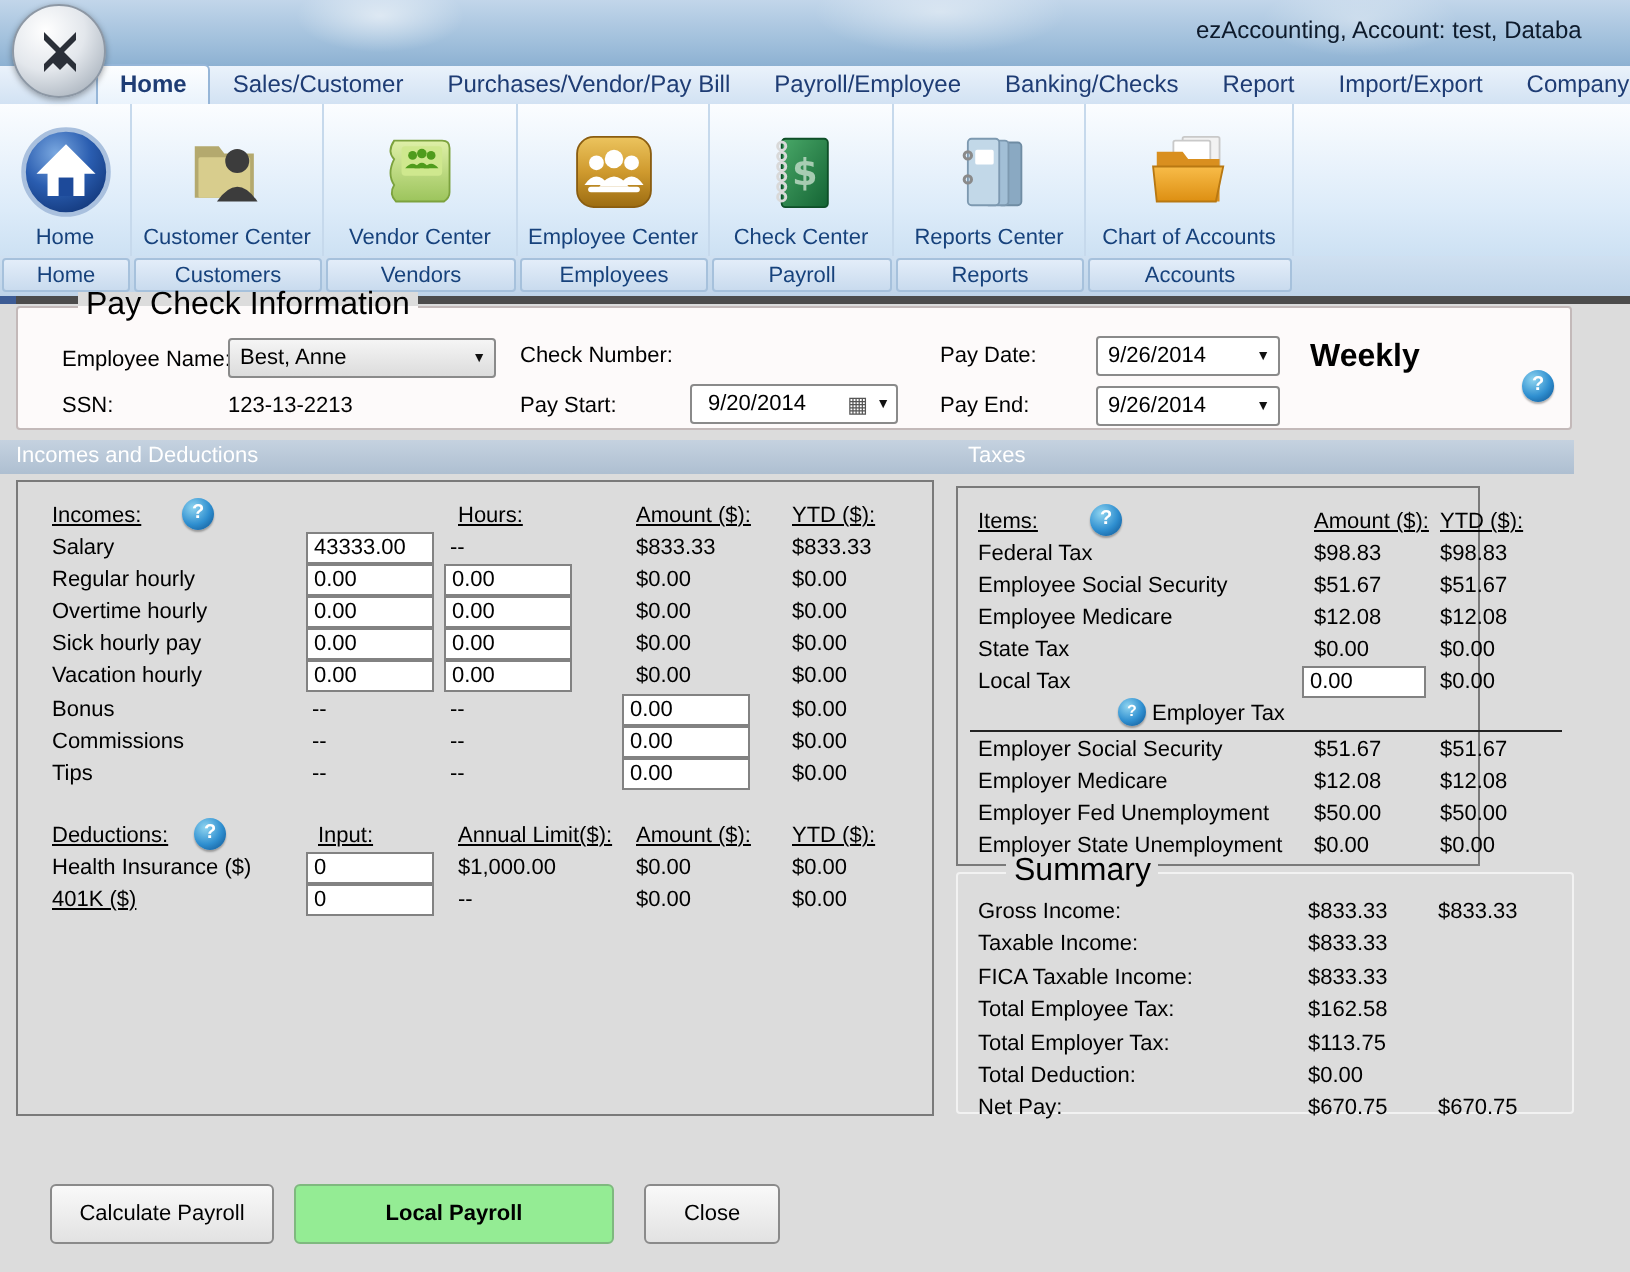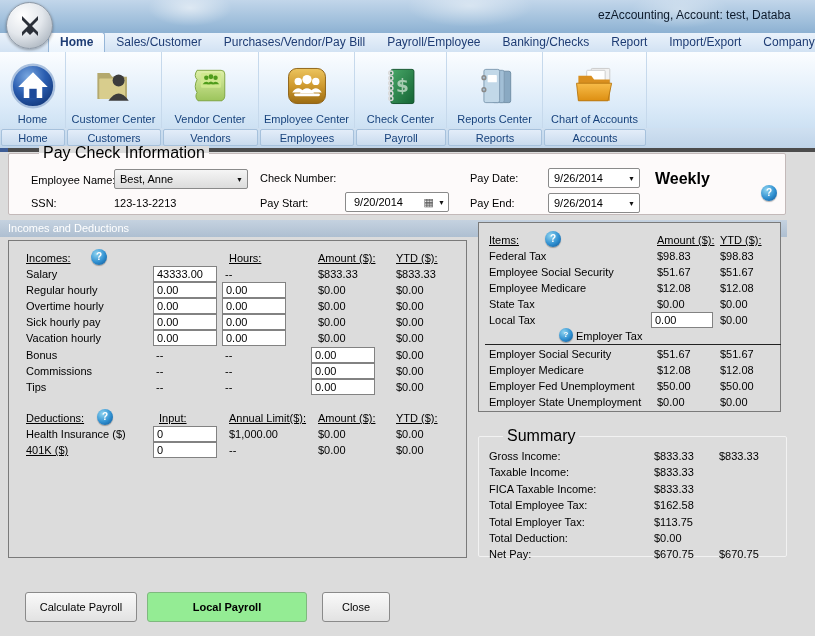--- a/index.html
+++ b/index.html
@@ -350,21 +350,21 @@
       <input class="inp" value="0" style="left: 144px; top: 185px; width: 64px;">
       <div class="cell" style="left: 220px; top: 186px;">$1,000.00</div>
       <div class="cell" style="left: 309px; top: 186px;">$0.00</div>
       <div class="cell" style="left: 387px; top: 186px;">$0.00</div>
       <div class="cell und" style="left: 17px; top: 202px;">401K  ($)</div>
       <input class="inp" value="0" style="left: 144px; top: 201px; width: 64px;">
       <div class="cell" style="left: 220px; top: 202px;">--</div>
       <div class="cell" style="left: 309px; top: 202px;">$0.00</div>
       <div class="cell" style="left: 387px; top: 202px;">$0.00</div>
     </div>
-  <div class="panel" id="taxesPanel" style="left:478px; top:222px; width:303px; height:190px;text-decoration:underline;">
+  <div class="panel" id="taxesPanel" style="left:478px; top:243px; width:262px; height:190px;text-decoration:underline;">
       <div class="cell und" style="left: 10px; top: 10px;">Items:</div>
       <span class="globe" style="left: 66px; top: 8px; height: 16px; width: 16px; font-size: 10px;">?</span>
       <div class="cell und" style="left: 178px; top: 10px;">Amount ($):</div>
       <div class="cell und" style="left: 241px; top: 10px;">YTD ($):</div>
       <div class="cell" style="left: 10px; top: 26px;">Federal Tax</div>
       <div class="cell" style="left: 178px; top: 26px;">$98.83</div>
       <div class="cell" style="left: 241px; top: 26px;">$98.83</div>
       <div class="cell" style="left: 10px; top: 42px;">Employee Social Security</div>
       <div class="cell" style="left: 178px; top: 42px;">$51.67</div>
       <div class="cell" style="left: 241px; top: 42px;">$51.67</div>

